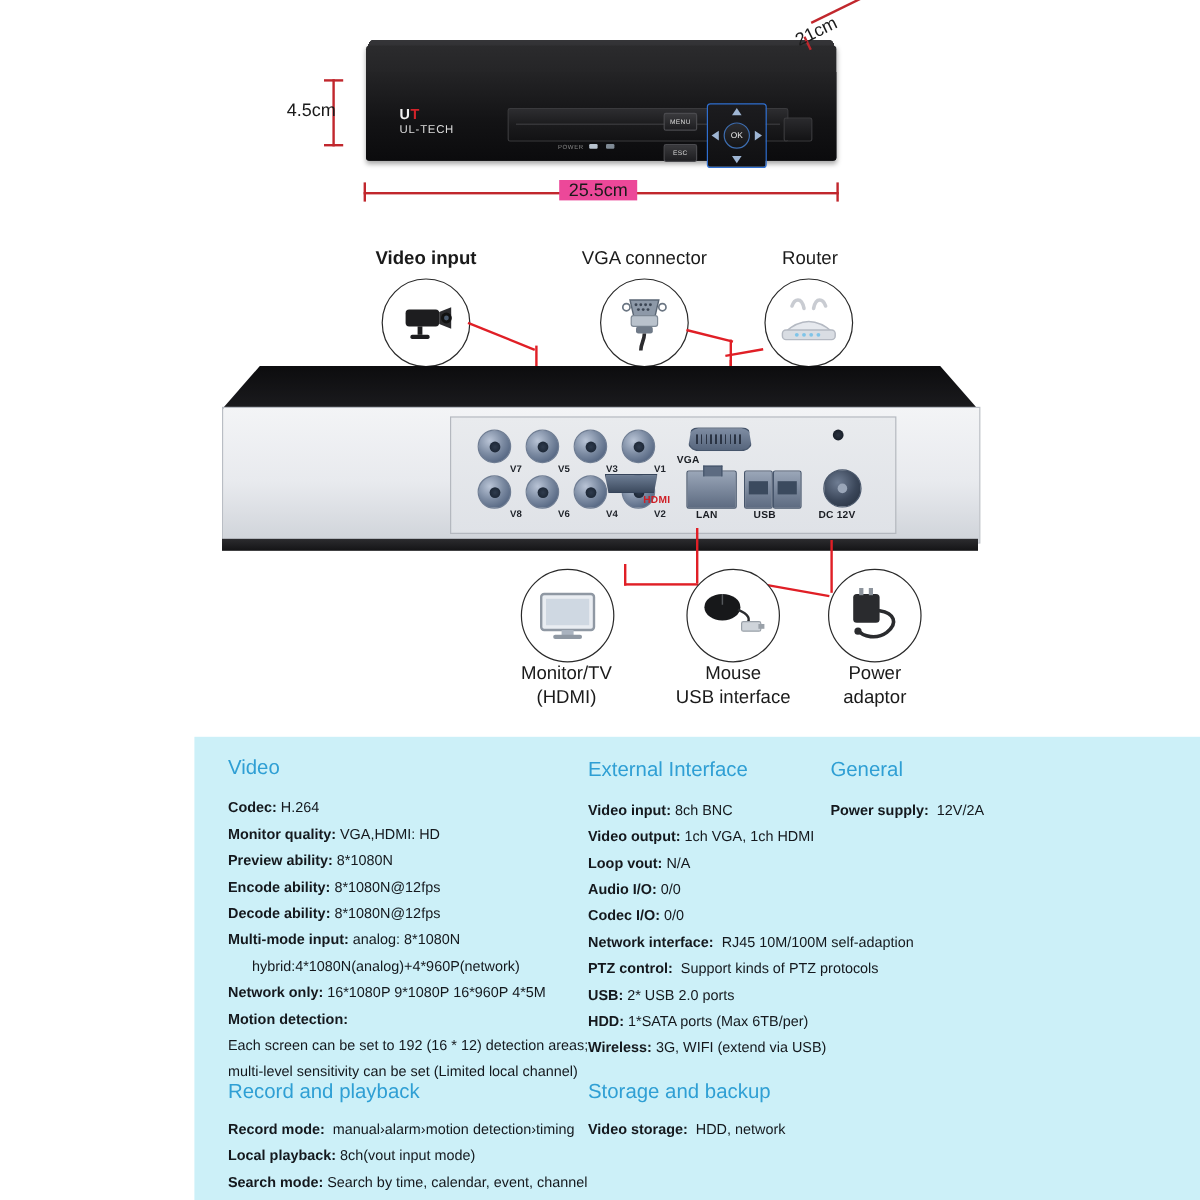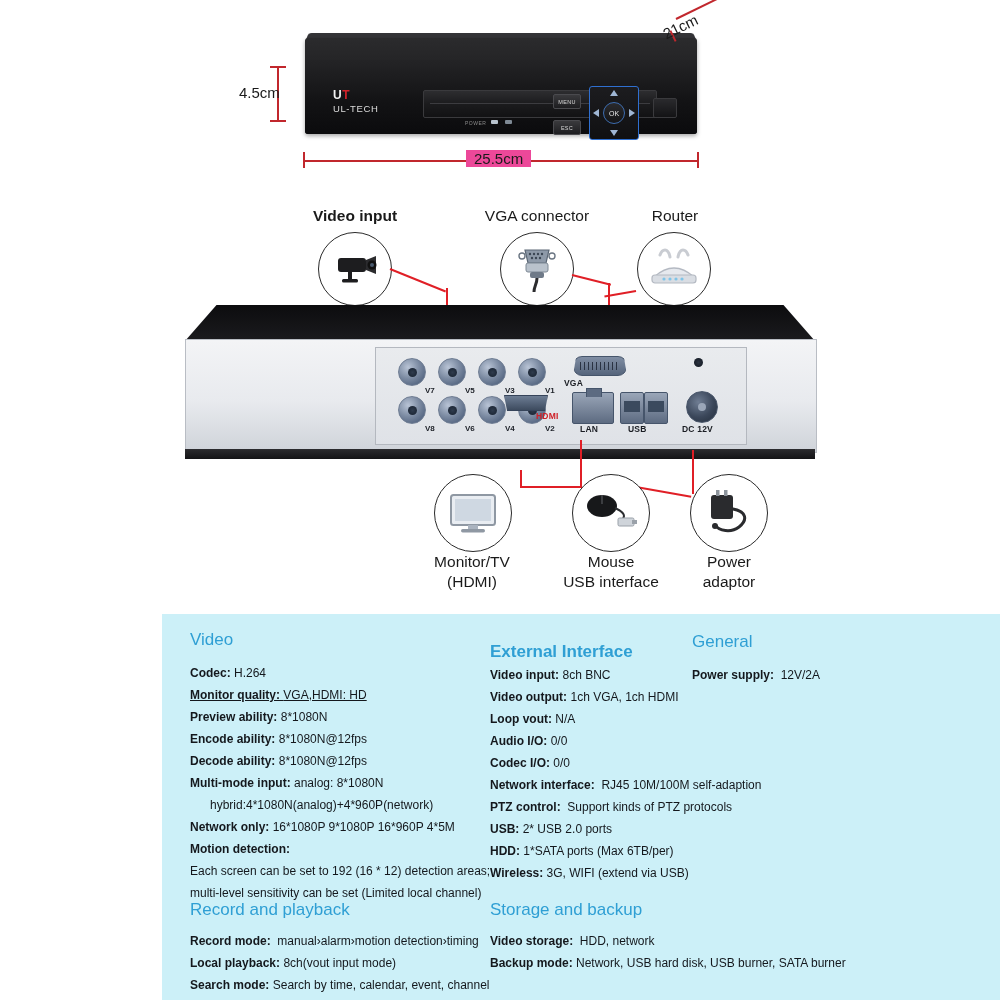--- a/index.html
+++ b/index.html
@@ -423,32 +423,32 @@
       <circle cx="14" cy="37" r="3" fill="#2a2b2e"></circle>
     </svg>
   </div>
   <div class="callout-label" style="left:676px; top:552px; width:106px;">Power</div>
   <div class="callout-label" style="left:676px; top:572px; width:106px;">adaptor</div>
 
   <div class="abs" id="spec-panel">
 
     <div class="spec-h" style="left:28px; top:16px;">Video</div>
     <div class="spec-line" style="left:28px; top:52px;"><b>Codec:</b> <span class="v">H.264</span></div>
-    <div class="spec-line" style="left:28px; top:74px;text-decoration:underline;"><b>Monitor quality:</b> <span class="v">VGA,HDMI: HD</span></div>
+    <div class="spec-line" style="left:28px; top:74px;"><b>Monitor quality:</b> <span class="v">VGA,HDMI: HD</span></div>
     <div class="spec-line" style="left:28px; top:96px;"><b>Preview ability:</b> <span class="v">8*1080N</span></div>
     <div class="spec-line" style="left:28px; top:118px;"><b>Encode ability:</b> <span class="v">8*1080N@12fps</span></div>
     <div class="spec-line" style="left:28px; top:140px;"><b>Decode ability:</b> <span class="v">8*1080N@12fps</span></div>
     <div class="spec-line" style="left:28px; top:162px;"><b>Multi-mode input:</b> <span class="v">analog: 8*1080N</span></div>
     <div class="spec-line" style="left:48px; top:184px;"><span class="v">hybrid:4*1080N(analog)+4*960P(network)</span></div>
     <div class="spec-line" style="left:28px; top:206px;"><b>Network only:</b> <span class="v">16*1080P  9*1080P  16*960P  4*5M</span></div>
     <div class="spec-line" style="left:28px; top:228px;"><b>Motion detection:</b></div>
     <div class="spec-line" style="left:28px; top:250px;"><span class="v">Each screen can be set to 192 (16 * 12) detection areas;</span></div>
     <div class="spec-line" style="left:28px; top:272px;"><span class="v">multi-level sensitivity can be set (Limited local channel)</span></div>
 
-    <div class="spec-h" style="left:328px; top:28px;font-weight:bold;">External Interface</div>
+    <div class="spec-h" style="left:328px; top:18px;">External Interface</div>
     <div class="spec-line" style="left:328px; top:54px;"><b>Video input:</b> <span class="v">8ch BNC</span></div>
     <div class="spec-line" style="left:328px; top:76px;"><b>Video output:</b> <span class="v">1ch VGA, 1ch HDMI</span></div>
     <div class="spec-line" style="left:328px; top:98px;"><b>Loop vout:</b> <span class="v">N/A</span></div>
     <div class="spec-line" style="left:328px; top:120px;"><b>Audio I/O:</b> <span class="v">0/0</span></div>
     <div class="spec-line" style="left:328px; top:142px;"><b>Codec I/O:</b> <span class="v">0/0</span></div>
     <div class="spec-line" style="left:328px; top:164px;"><b>Network interface:</b> &nbsp;<span class="v">RJ45 10M/100M self-adaption</span></div>
     <div class="spec-line" style="left:328px; top:186px;"><b>PTZ control:</b> &nbsp;<span class="v">Support kinds of PTZ protocols</span></div>
     <div class="spec-line" style="left:328px; top:208px;"><b>USB:</b> <span class="v">2* USB 2.0 ports</span></div>
     <div class="spec-line" style="left:328px; top:230px;"><b>HDD:</b> <span class="v">1*SATA ports (Max 6TB/per)</span></div>
     <div class="spec-line" style="left:328px; top:252px;"><b>Wireless:</b> <span class="v">3G, WIFI (extend via USB)</span></div>
@@ -456,16 +456,15 @@
     <div class="spec-h" style="left:530px; top:18px;">General</div>
     <div class="spec-line" style="left:530px; top:54px;"><b>Power supply:</b> &nbsp;<span class="v">12V/2A</span></div>
 
     <div class="spec-h" style="left:28px; top:286px;">Record and playback</div>
     <div class="spec-line" style="left:28px; top:320px;"><b>Record mode:</b> &nbsp;<span class="v">manual›alarm›motion detection›timing</span></div>
     <div class="spec-line" style="left:28px; top:342px;"><b>Local playback:</b> <span class="v">8ch(vout input mode)</span></div>
     <div class="spec-line" style="left:28px; top:364px;"><b>Search mode:</b> <span class="v">Search by time, calendar, event, channel</span></div>
 
     <div class="spec-h" style="left:328px; top:286px;">Storage and backup</div>
     <div class="spec-line" style="left:328px; top:320px;"><b>Video storage:</b> &nbsp;<span class="v">HDD, network</span></div>
-    <div class="spec-line" style="left:328px; top:342px;"><b>Backup mode:</b> <span class="v">Network, USB hard disk, USB burner, SATA burner</span></div>
 
   </div>
 </div>
 
 </body></html>

